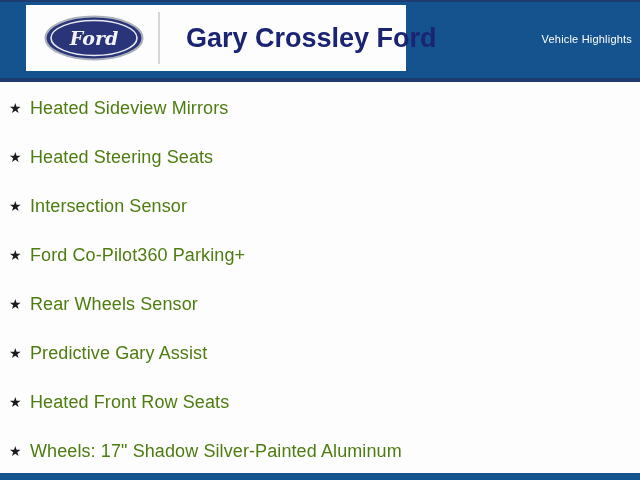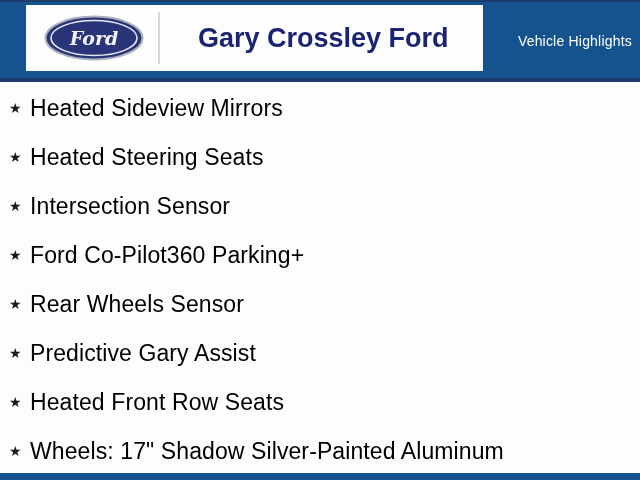--- a/index.html
+++ b/index.html
@@ -24,50 +24,50 @@
     height: 82px;
     background: #15538f;
     border-top: 2px solid #1e3c6e;
     border-bottom: 4px solid #1e3c6e;
     box-sizing: border-box;
   }
   .logo-box {
     position: absolute;
     left: 26px;
     top: 3px;
-    width: 457px;
+    width: 380px;
     height: 66px;
     background: #fdfdfd;
     display: flex;
     align-items: center;
   }
   .ford-oval {
     margin-left: 18px;
     flex: 0 0 auto;
   }
   .logo-divider {
     width: 2px;
     height: 52px;
     background: #d7d7d7;
     margin-left: 14px;
     flex: 0 0 auto;
   }
   .dealer-name {
-    margin-left: 38px;
+    margin-left: 26px;
     font-size: 27px;
     font-weight: bold;
     color: #1a2472;
     letter-spacing: 0px;
     white-space: nowrap;
   }
   .highlights-label {
     position: absolute;
     right: 8px;
     top: 31px;
-    font-size: 14px;
+    font-size: 11px;
     color: #ffffff;
     letter-spacing: 0.2px;
     white-space: nowrap;
   }
   
   .features {
     position: absolute;
     top: 84px;
     left: 0;
     width: 640px;
@@ -81,22 +81,22 @@
   }
   .star {
     font-size: 14px;
     color: #1b1b1b;
     width: 21px;
     flex: 0 0 auto;
     line-height: 1;
     transform: translateY(-1px);
   }
   .feature-text {
-    font-size: 23px;
-    color: #000000;
+    font-size: 18px;
+    color: #4d7c0f;
     letter-spacing: 0.1px;
     white-space: nowrap;
   }
   
   .bottom-bar {
     position: absolute;
     left: 0;
     bottom: 0;
     width: 640px;
     height: 7px;

